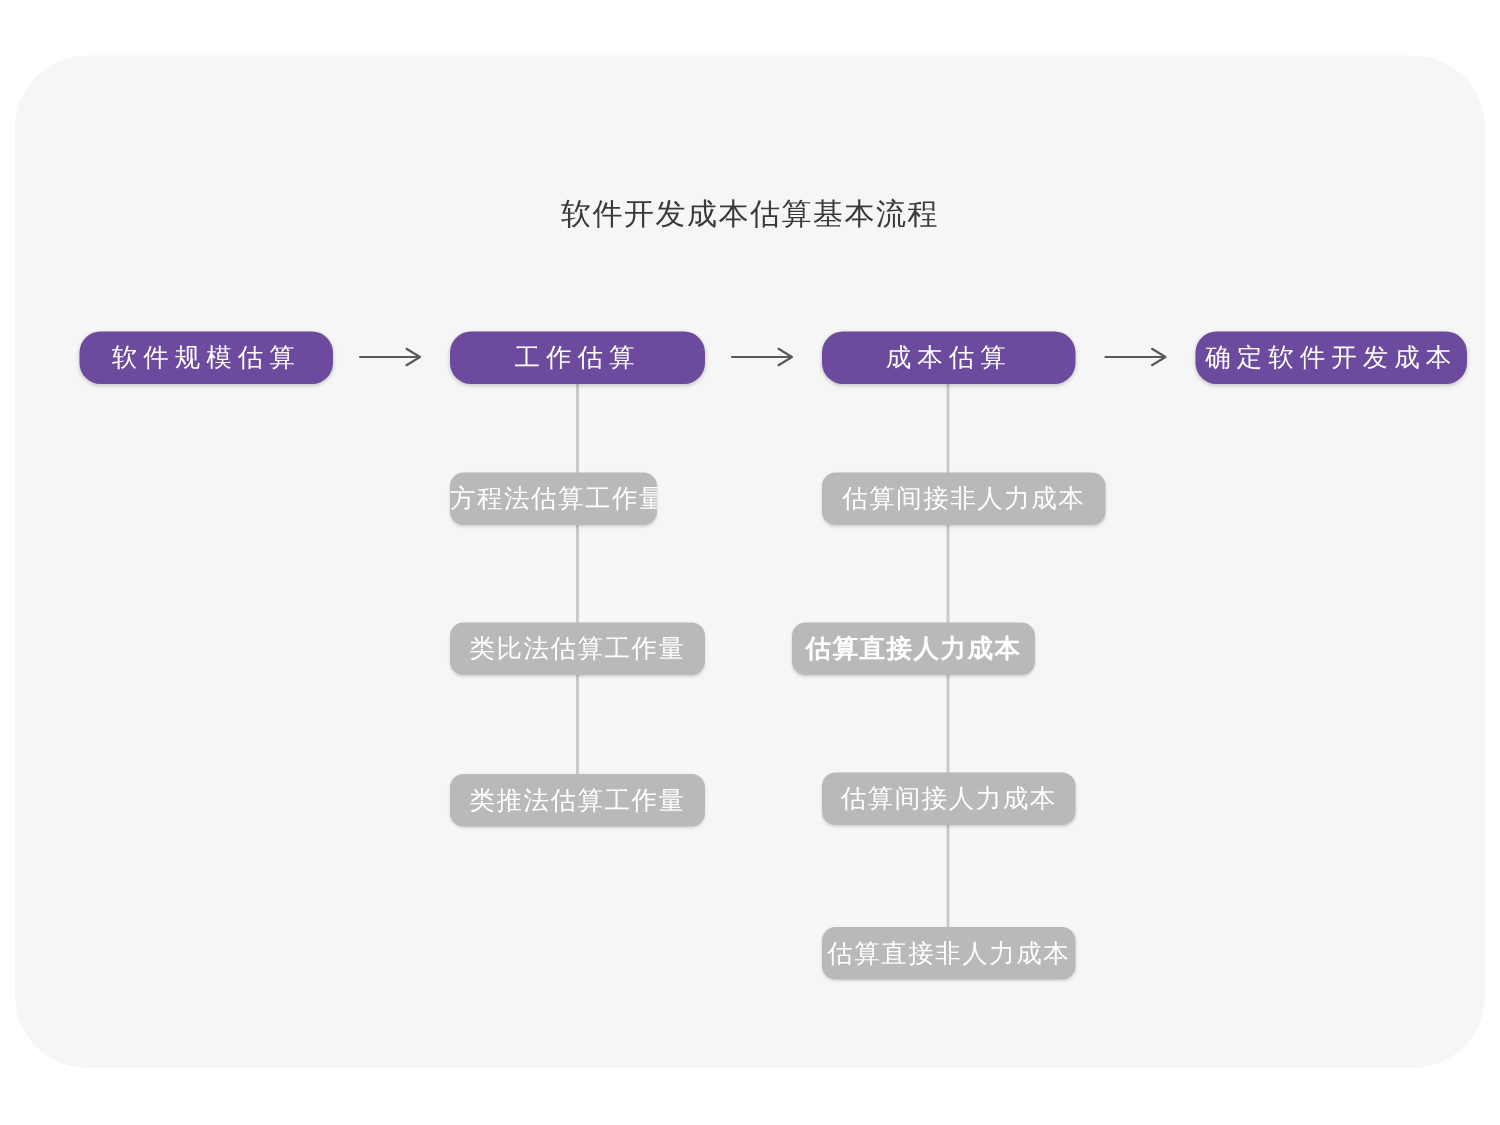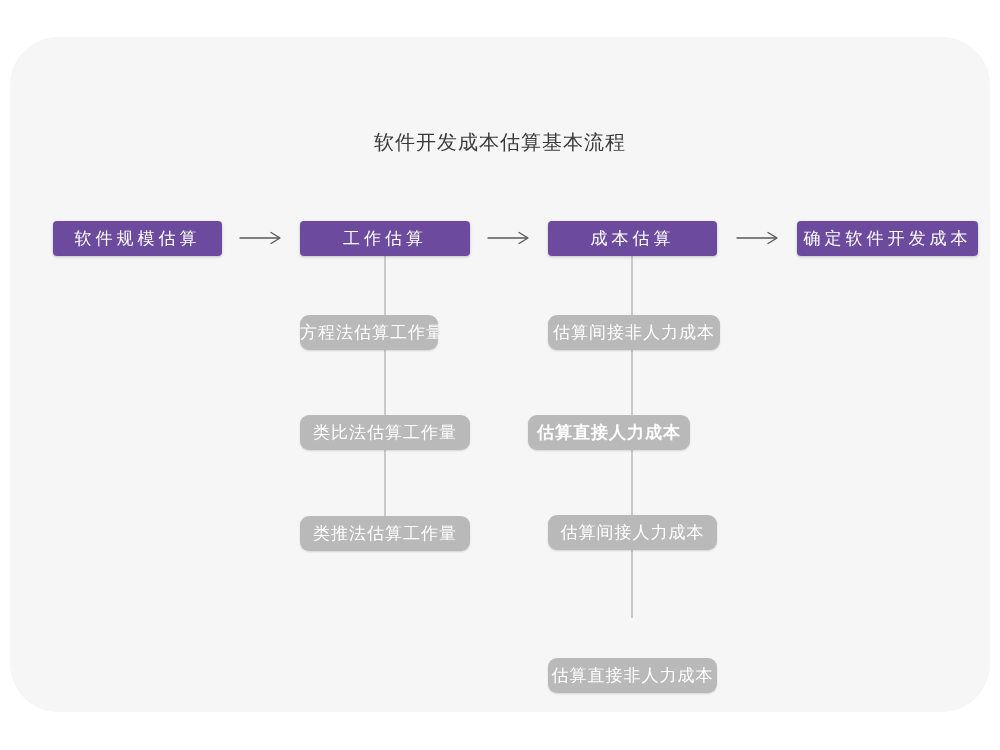--- a/index.html
+++ b/index.html
@@ -30,21 +30,21 @@
     font-size:20px;font-weight:500;letter-spacing:1px;
     color:var(--title_text);
   }
   .node{
     position:absolute;height:35px;line-height:35px;
     text-align:center;color:var(--node_text);
     white-space:nowrap;overflow:hidden;
     box-sizing:border-box;
   }
   .node.main{
-    background:var(--primary);border-radius:4px;
+    background:var(--primary);border-radius:14px;
     font-size:17px;letter-spacing:4px;
     box-shadow:0 1px 3px rgba(0,0,0,0.22);
   }
   .node.sub{
     background:var(--node_gray);border-radius:9px;
     font-size:17px;letter-spacing:1px;
     box-shadow:0 1px 2px rgba(0,0,0,0.14);
   }
   .vline{
     position:absolute;width:2px;background:var(--connector);
@@ -86,19 +86,19 @@
 
     <div class="node main" style="left:43px;top:184px;width:169px;">软件规模估算</div>
     <div class="node main" style="left:290px;top:184px;width:170px;">工作估算</div>
     <div class="node main" style="left:538px;top:184px;width:169px;">成本估算</div>
     <div class="node main" style="left:787px;top:184px;width:181px;">确定软件开发成本</div>
 
     <div class="node sub" style="left:290px;top:278px;width:138px;">方程法估算工作量</div>
     <div class="node sub" style="left:290px;top:378px;width:170px;">类比法估算工作量</div>
     <div class="node sub" style="left:290px;top:479px;width:170px;">类推法估算工作量</div>
 
-    <div class="node sub" style="left:538px;top:278px;width:172px;">估算间接非人力成本</div>
+    <div class="node sub" style="left:538px;top:278px;width:189px;">估算间接非人力成本</div>
     <div class="node sub" style="left:518px;top:378px;width:162px;font-weight:bold;">估算直接人力成本</div>
     <div class="node sub" style="left:538px;top:478px;width:169px;text-align:center;">估算间接人力成本</div>
-    <div class="node sub" style="left:538px;top:581px;width:169px;margin-top:40px;">估算直接非人力成本</div>
+    <div class="node sub" style="left:538px;top:581px;width:169px;">估算直接非人力成本</div>
 
   </div>
 </div>
 
 </body></html>

